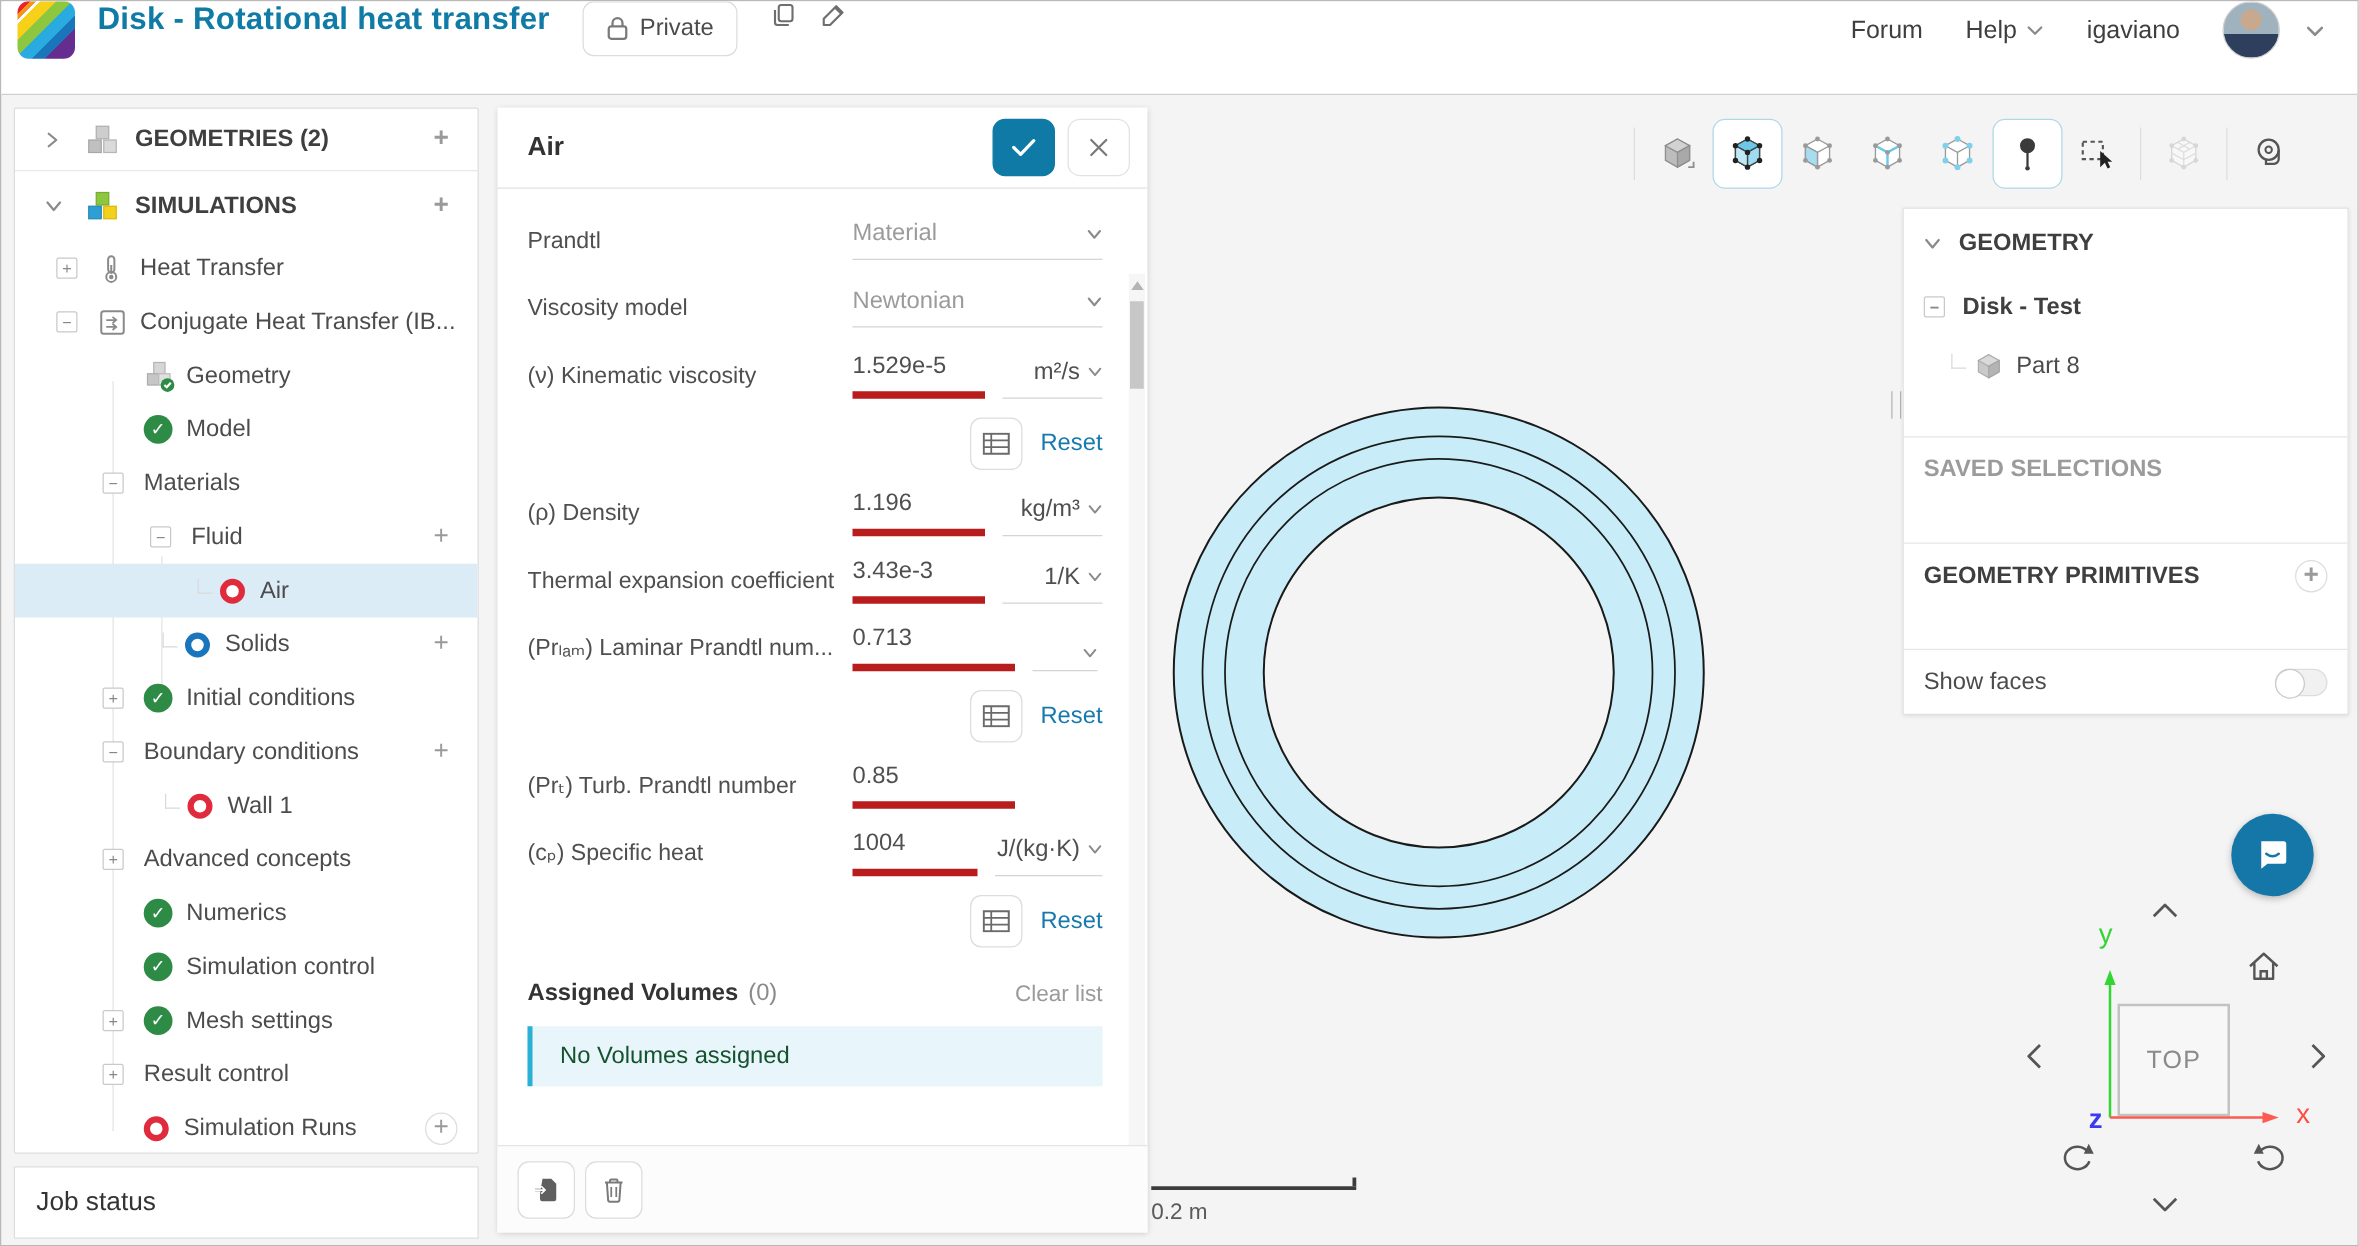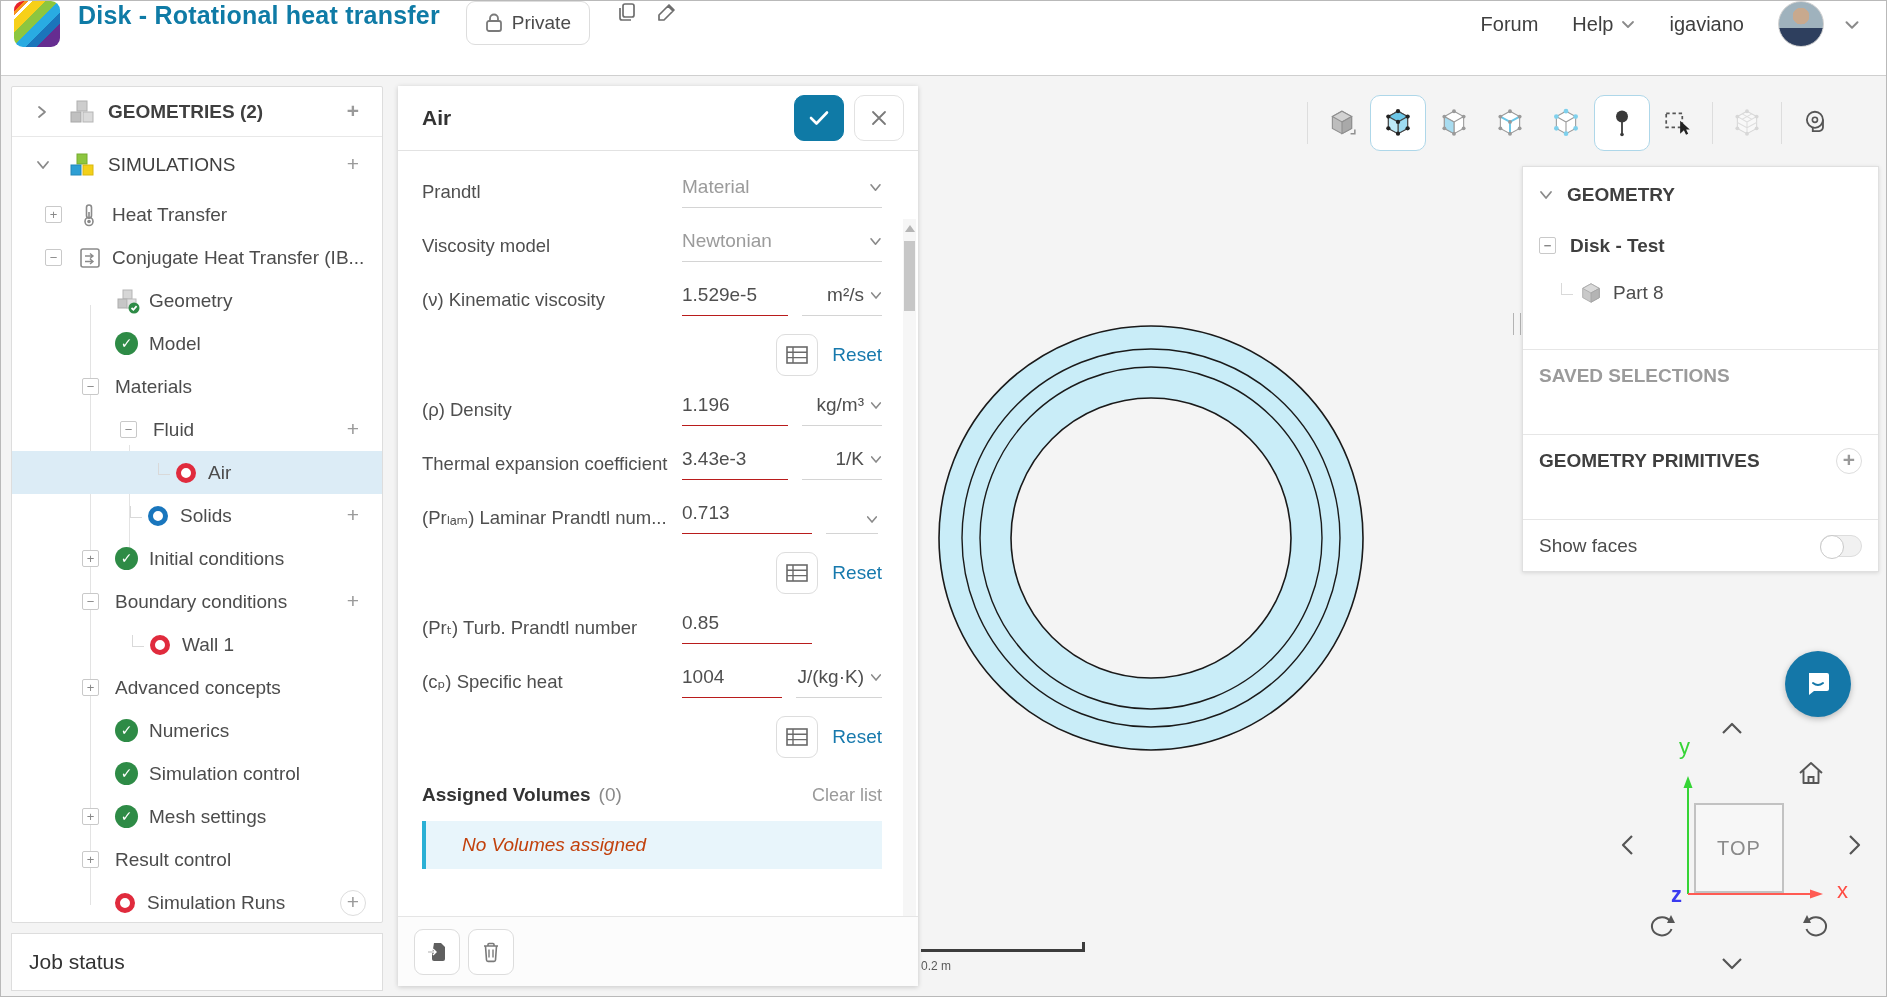--- a/index.html
+++ b/index.html
@@ -21,21 +21,21 @@
                   linear-gradient(180deg,#9fb2bd 0 58%, #2e3f5e 58%); border:1px solid #d0d0d0; }
 
   
   svg.chev { stroke:#8a8a8a; fill:none; stroke-width:1.8; stroke-linecap:round; stroke-linejoin:round; }
 
   
   .sidebar { position:absolute; left:10px; top:85px; width:372px; height:837px; background:#fff; border:1px solid #ddd; border-radius:2px; overflow:hidden; }
   .guide { position:absolute; width:1px; background:#e3e3e3; }
   .srow { position:relative; display:flex; align-items:center; height:43px; font-size:19px; color:#4c4c4c; cursor:pointer; }
   .srow.hdr { height:50px; border-bottom:1px solid #e8e8e8; font-weight:700; color:#3f3f3f; }
-  .srow.hdr2 { height:56px; font-weight:400; color:#3f3f3f; }
+  .srow.hdr2 { height:56px; font-weight:700; color:#3f3f3f; }
   .srow.sel { background:#dcecf6; }
   .ex { flex:0 0 17px; height:17px; border:1px solid #c9c9c9; background:#fff; border-radius:2px; position:relative; margin-right:16px; z-index:2; }
   .ex::after { position:absolute; left:50%; top:50%; transform:translate(-50%,-52%); font-size:13px; color:#888; }
   .ex.plus::after { content:"+"; }
   .ex.minus::after { content:"\2212"; }
   .exs { flex:0 0 17px; margin-right:16px; }
   .elbow { flex:0 0 12px; height:12px; border-left:1px solid #d9d9d9; border-bottom:1px solid #d9d9d9; margin:-8px 6px 0 0; }
   .ck { flex:0 0 23px; height:23px; border-radius:50%; background:#2e8b46; position:relative; margin-right:11px; }
   .ck::after { content:"\2713"; position:absolute; left:50%; top:50%; transform:translate(-50%,-54%); color:#fff; font-size:14px; font-weight:700; }
   .ring { flex:0 0 20px; height:20px; border-radius:50%; background:#fff; margin-right:12px; }
@@ -52,32 +52,32 @@
   .panel-title { font-size:21px; font-weight:700; color:#333; }
   .pbtns { margin-left:auto; display:flex; gap:10px; }
   .pbtn { width:50px; height:46px; border-radius:10px; display:flex; align-items:center; justify-content:center; cursor:pointer; }
   .pbtn.ok { background:#0f7aa6; border:1px solid #0f7aa6; }
   .pbtn.cancel { background:#fff; border:1px solid #e2e2e2; }
   .form { position:relative; flex:1; padding:14px 36px 0 24px; overflow:hidden; }
   .frow { display:flex; align-items:center; height:54px; }
   .flabel { flex:1; font-size:18.5px; color:#4f4f4f; }
   .ctrl { width:200px; display:flex; align-items:flex-end; }
   .selfield { width:200px; display:flex; align-items:center; justify-content:space-between; border-bottom:1px solid #d4d4d4; padding-bottom:9px; color:#9b9b9b; font-size:19px; }
-  .val { width:106px; border-bottom:1px solid #b91c1c; padding-bottom:9px; color:#4f4f4f; font-size:19px; }
+  .val { width:106px; border-bottom:6px solid #b91c1c; padding-bottom:9px; color:#4f4f4f; font-size:19px; }
   .val.wide { width:130px; }
   .unit { width:80px; margin-left:14px; border-bottom:1px solid #d4d4d4; padding-bottom:9px; color:#4f4f4f; font-size:19px; display:flex; justify-content:flex-end; align-items:center; gap:6px; }
   .unit.empty { width:52px; }
   .reset-row { display:flex; justify-content:flex-end; align-items:center; gap:14px; height:56px; }
   .tbl-btn { width:42px; height:42px; border:1px solid #ddd; border-radius:9px; background:#fff; display:flex; align-items:center; justify-content:center; cursor:pointer; }
   .reset-link { color:#1779ad; font-size:19px; cursor:pointer; }
   .assigned-row { display:flex; align-items:center; height:52px; margin-top:4px; }
   .assigned-title { font-size:19px; font-weight:700; color:#333; }
   .assigned-count { font-size:19px; color:#8a8a8a; margin-left:8px; }
   .clear-link { margin-left:auto; color:#9a9a9a; font-size:18px; cursor:pointer; }
-  .infobox { height:48px; background:#e8f5fb; border-left:4px solid #2ab0d5; display:flex; align-items:center; padding-left:36px; color:#c2410c; font-style:italic; font-size:19px; }
+  .infobox { height:48px; background:#e8f5fb; border-left:4px solid #2ab0d5; display:flex; align-items:center; padding-left:22px; color:#14532d; font-size:19px; }
   .panel-foot { height:70px; border-top:1px solid #e5e5e5; background:#fcfcfc; display:flex; align-items:center; gap:8px; padding-left:16px; }
   .foot-btn { width:46px; height:46px; border:1px solid #ddd; border-radius:9px; background:#fff; display:flex; align-items:center; justify-content:center; cursor:pointer; }
   .scrolltrack { position:absolute; right:2px; top:68px; width:13px; height:764px; background:#f6f6f6; }
   .scrollthumb { position:absolute; left:1px; top:22px; width:11px; height:70px; background:#c7c7c7; }
   .arr { position:absolute; left:2px; width:0; height:0; border-left:5px solid transparent; border-right:5px solid transparent; }
   .arr.up { top:6px; border-bottom:7px solid #b5b5b5; }
 
   
   .vp-toolbar { position:absolute; left:1300px; top:92px; height:60px; display:flex; align-items:center; }
   .tsep { width:1px; height:42px; background:#ddd; margin:0 6px; }
@@ -90,21 +90,21 @@
   .grow.b { font-weight:700; color:#3f3f3f; }
   .grow.grey { font-weight:700; color:#9b9b9b; }
   .gdiv { border-top:1px solid #e6e6e6;margin-top:33px; }
   .toggle { margin-left:auto; width:42px; height:22px; border-radius:11px; background:#f1f1f1; border:1px solid #ddd; position:relative; cursor:pointer; }
   .toggle::after { content:""; position:absolute; left:-1px; top:-1px; width:22px; height:22px; border-radius:50%; background:#fff; border:1px solid #c9c9c9; }
   .drag-handle { position:absolute; left:1512px; top:312px; width:8px; height:22px; border-left:1px solid #b3b3b3; border-right:1px solid #b3b3b3; }
 
   .scalebar { position:absolute; left:920px; top:948px; }
   .scaleline { width:164px; height:3px; background:#3c3c3c; position:relative; }
   .scaleline::after { content:""; position:absolute; right:0; top:-7px; width:3px; height:7px; background:#3c3c3c; }
-  .scaletext { margin-top:7px; font-size:12px; color:#5a5a5a; }
+  .scaletext { margin-top:7px; font-size:18px; color:#5a5a5a; }
 
   .fab { position:absolute; left:1784px; top:650px; width:66px; height:66px; border-radius:50%; background:#1477a8; display:flex; align-items:center; justify-content:center; cursor:pointer; box-shadow:0 2px 6px rgba(0,0,0,.25); }
 
   .navzone { position:absolute; left:1610px; top:715px; width:260px; height:265px; }
   .navbtn { position:absolute; cursor:pointer; }
   .topface { position:absolute; left:83px; top:87px; width:90px; height:90px; border:2px solid #c2c2c2; background:rgba(250,250,250,.55); display:flex; align-items:center; justify-content:center; color:#8a8a8a; font-size:20px; letter-spacing:1px; cursor:pointer; }
   .axis-label { position:absolute; font-size:22px; font-weight:400; }
 </style>
 </head>
 <body>

